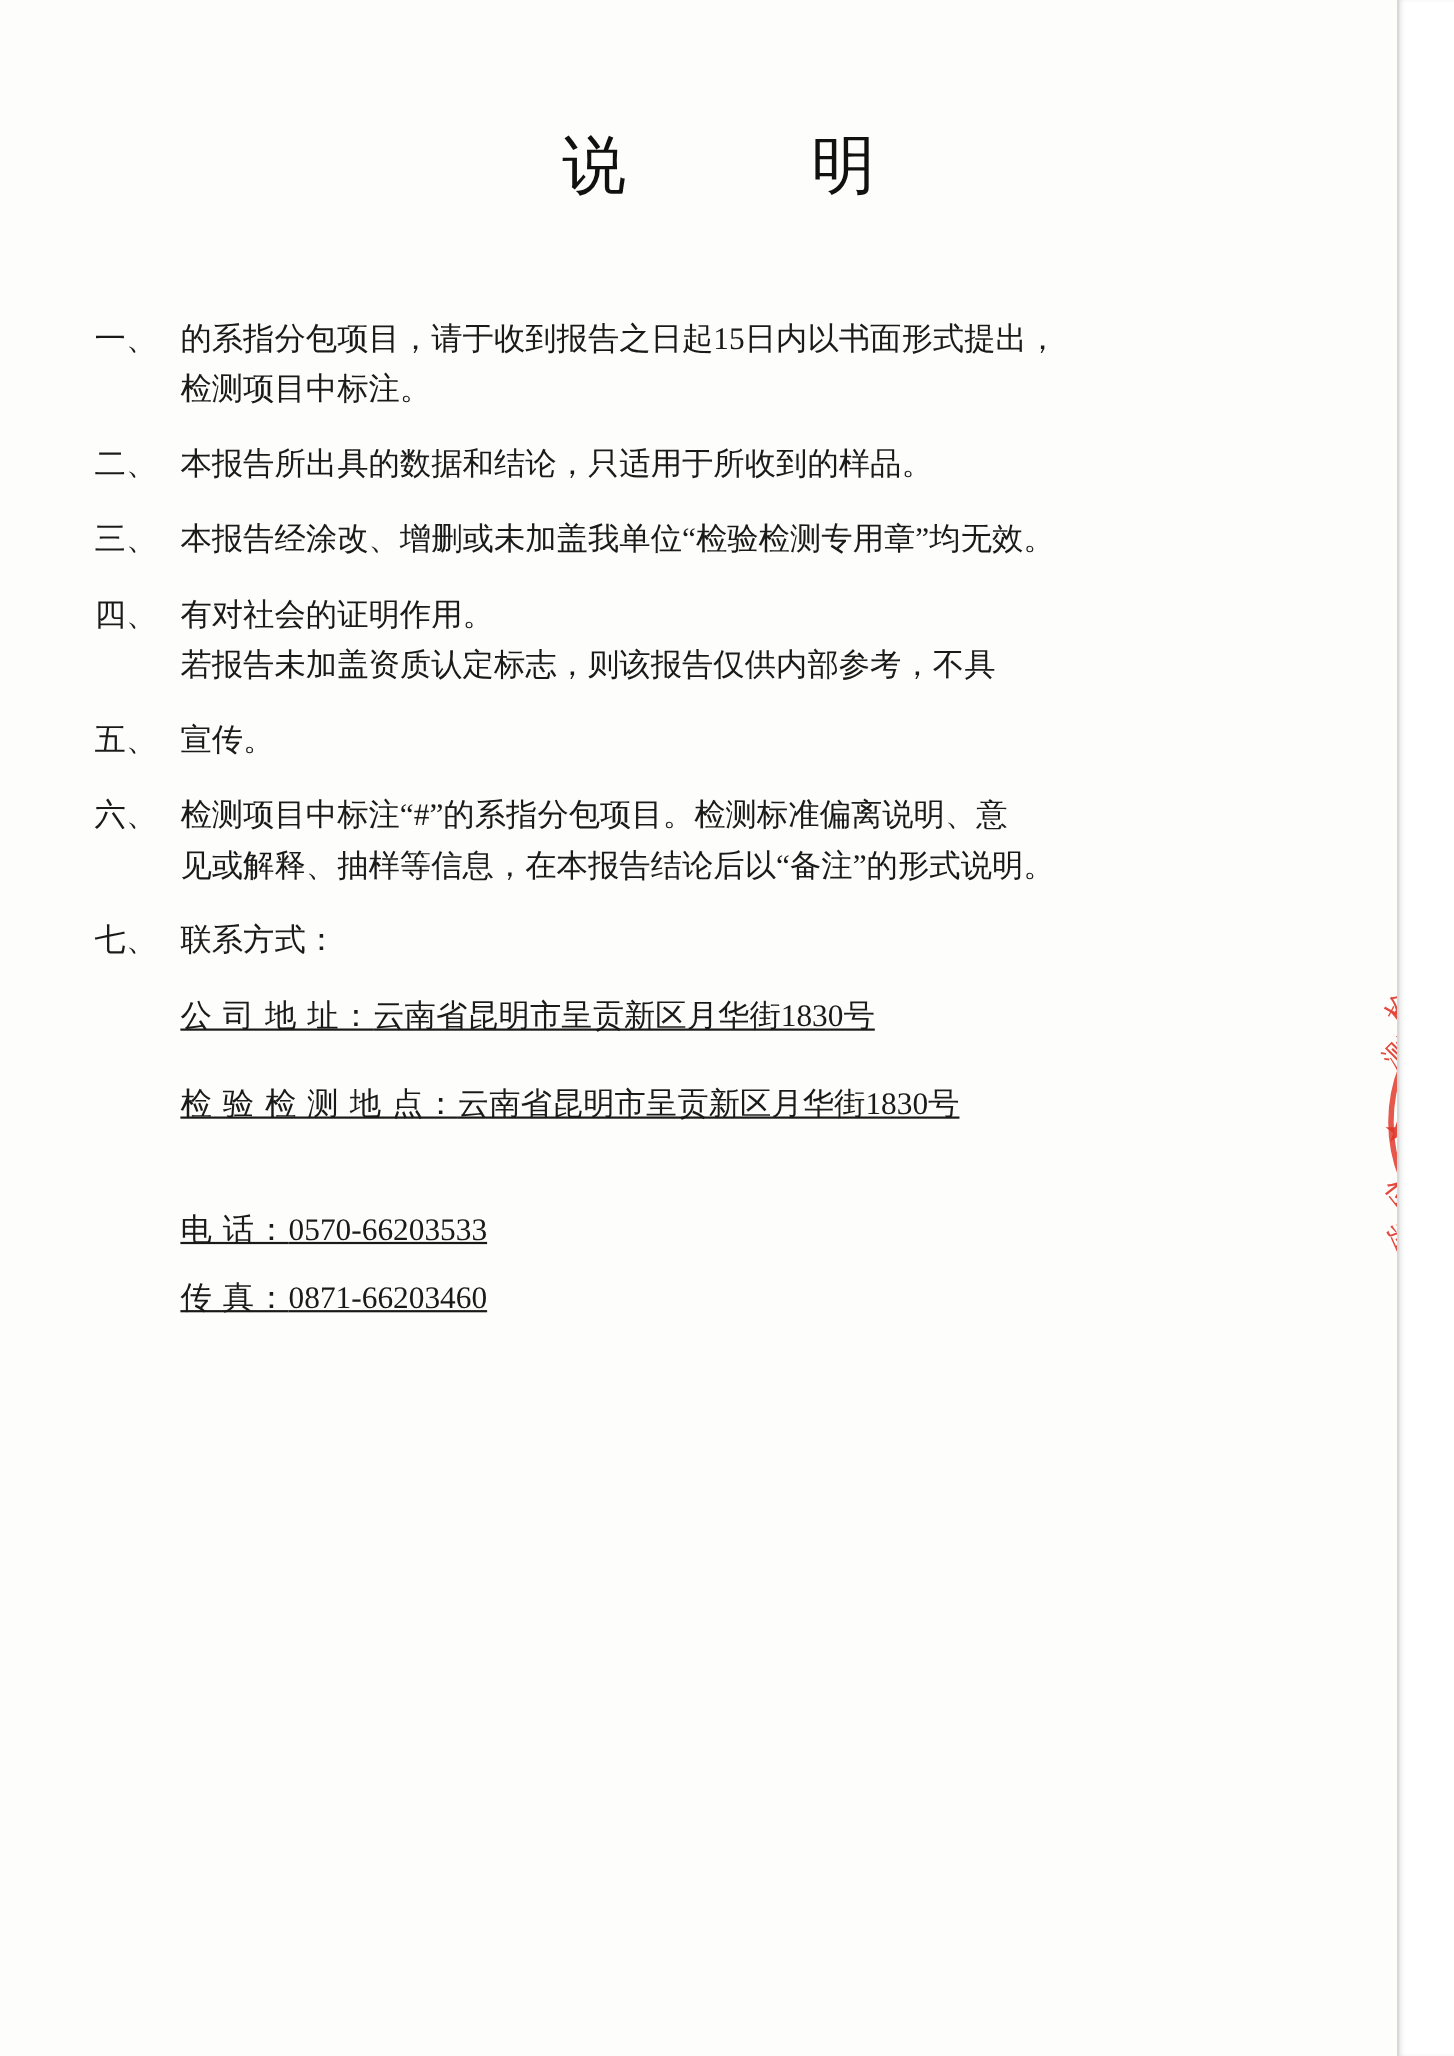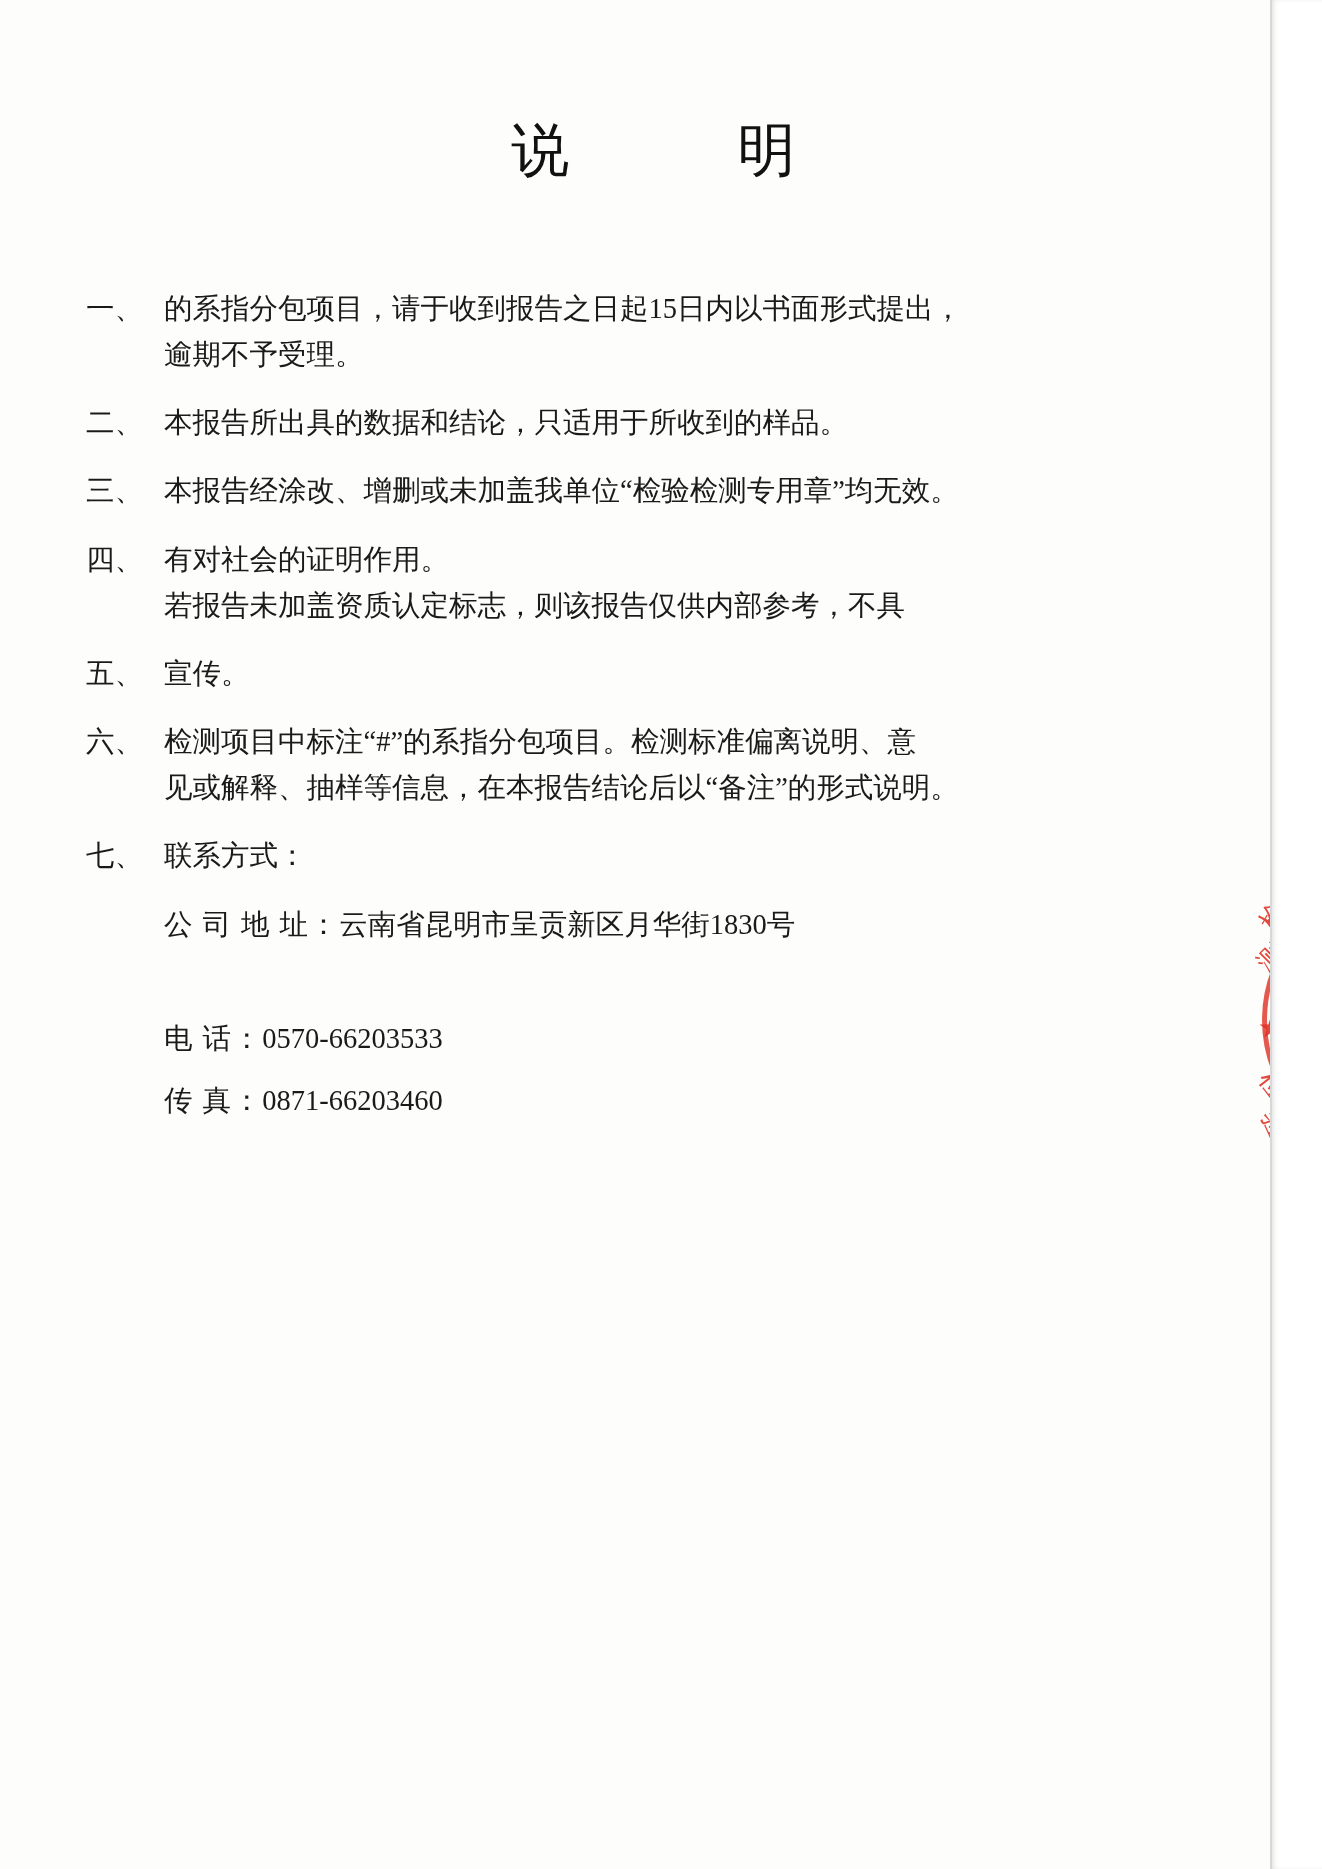--- a/index.html
+++ b/index.html
@@ -72,20 +72,21 @@
   }
   .clause-text .line {
     display: block;
   }
   .clause-text .line.indent {
     text-indent: 0;
   }
   .contact-block {
     margin-top: 4px;
     padding-left: 78px;
+    text-decoration: underline;
   }
   .contact-row {
     font-size: 28.5px;
     line-height: 1.62;
     margin-bottom: 34px;
     white-space: nowrap;
   }
   .contact-row .lbl {
     letter-spacing: 0.05em;
   }
@@ -142,21 +143,21 @@
   <div class="sheet">
 
     <h1 class="doc-title">说　　明</h1>
 
     <div class="body-block">
 
       <div class="clause">
         <div class="clause-num">一、</div>
         <div class="clause-text">
           <span class="line">的系指分包项目，请于收到报告之日起15日内以书面形式提出，</span>
-          <span class="line indent">逾期不予受理。</span>
+          <span class="line indent">检测项目中标注。</span>
         </div>
       </div>
 
       <div class="clause">
         <div class="clause-num">二、</div>
         <div class="clause-text">
           <span class="line">本报告所出具的数据和结论，只适用于所收到的样品。</span>
         </div>
       </div>
 
@@ -193,20 +194,23 @@
       <div class="clause">
         <div class="clause-num">七、</div>
         <div class="clause-text">
           <span class="line">联系方式：</span>
         </div>
       </div>
 
       <div class="contact-block">
         <div class="contact-row">
           <span class="lbl">公 司 地 址：</span><span>云南省昆明市呈贡新区月华街1830号</span>
+        </div>
+        <div class="contact-row">
+          <span class="lbl">检 验 检 测 地 点：</span><span>云南省昆明市呈贡新区月华街1830号</span>
         </div>
         <div class="contact-gap"></div>
         <div class="contact-row tight">
           <span class="lbl">电 话：</span><span>0570-66203533</span>
         </div>
         <div class="contact-row tight">
           <span class="lbl">传 真：</span><span>0871-66203460</span>
         </div>
       </div>
 

